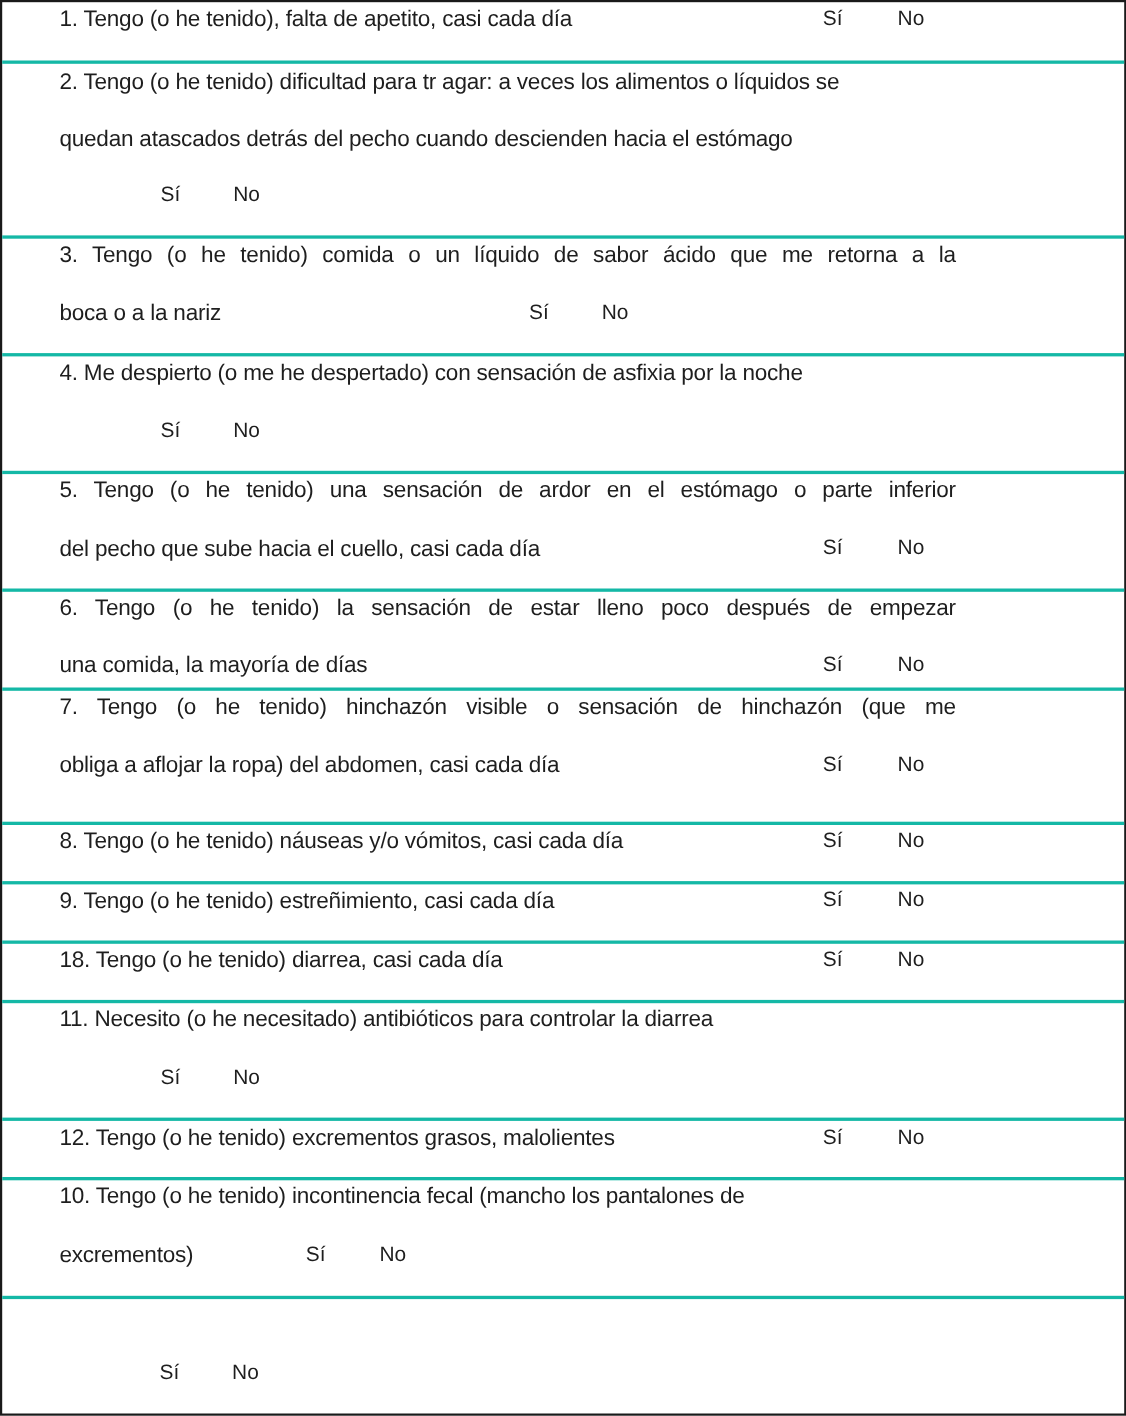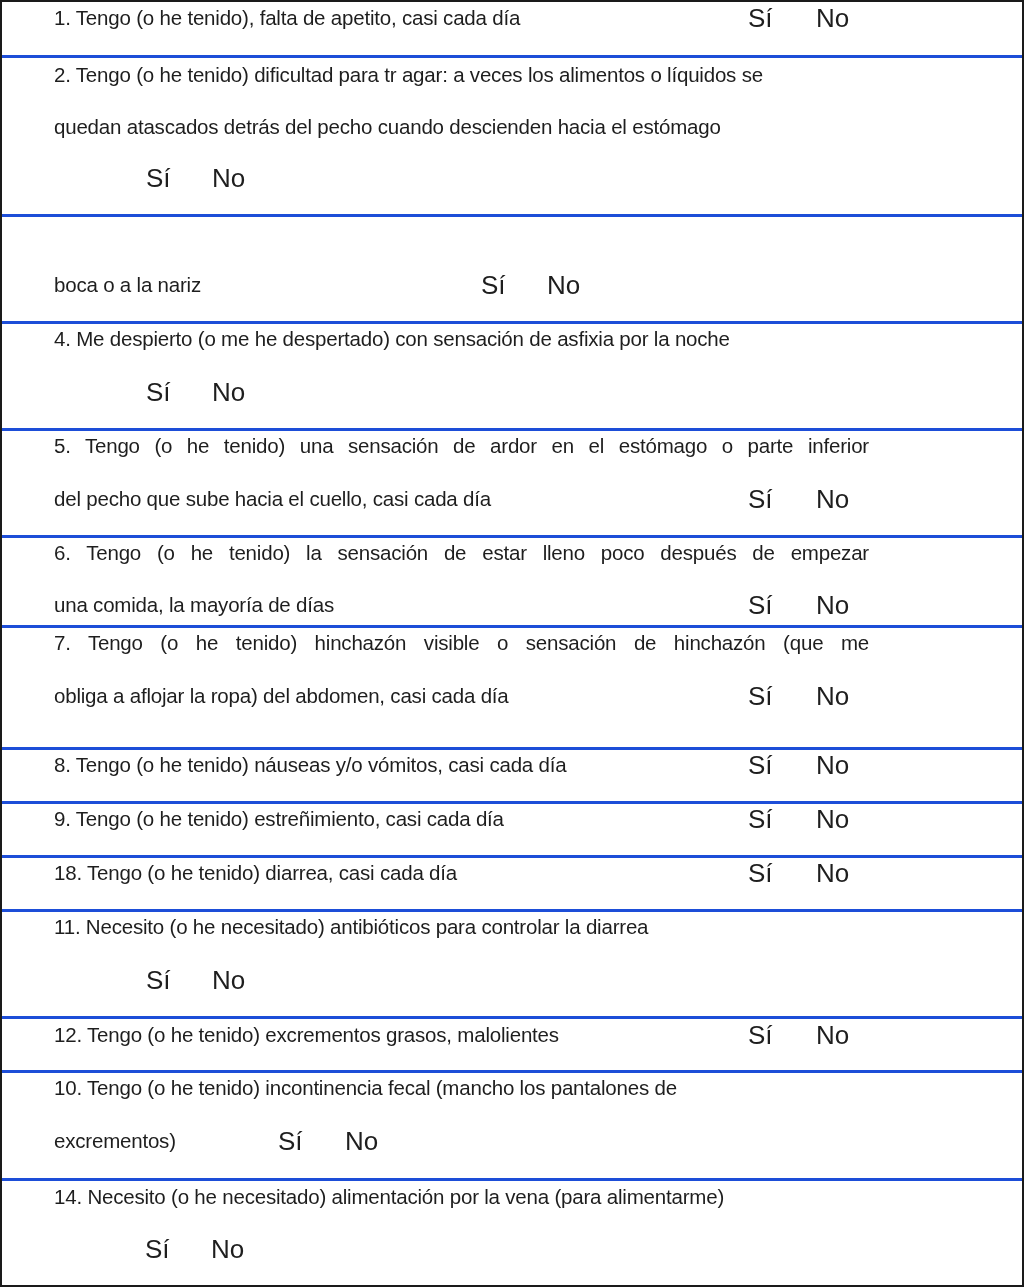--- a/index.html
+++ b/index.html
@@ -1,46 +1,47 @@
 <!DOCTYPE html>
 <html><head>
 <meta charset="utf-8">
 <style>
   html, body { margin:0; padding:0; background:#ffffff; }
   body { width:1024px; height:1287px; position:relative; overflow:hidden;
          font-family:"Liberation Sans", sans-serif; color:#1e1e1e; }
   .table { position:absolute; left:0; top:0; width:1020px; height:1283px;
            border:2px solid #1a1a1a; box-sizing:content-box; }
-  .row { position:absolute; left:0; width:1020px; border-top:3px solid #1d4ed8;
+  .row { position:absolute; left:0; width:1020px; border-top:3px solid #14b8a6;
          box-sizing:border-box; }
   .row.first { border-top:none; }
   .line { position:absolute; left:52px; font-size:20.5px; line-height:24px;
           white-space:nowrap; letter-spacing:-0.2px; }
   .line.just { width:815px; text-align:justify; text-align-last:justify; white-space:normal; }
-  .ans { position:absolute; font-size:26px; line-height:24px; }
+  .ans { position:absolute; font-size:19px; line-height:24px; }
 </style>
 </head>
 <body>
 
 <div class="table">
 
   <div class="row first" style="top:0;height:55px;">
     <div class="line" style="top:4px;">1. Tengo (o he tenido), falta de apetito, casi cada día</div>
     <span class="ans" style="left:746px;top:4px;">Sí</span>
     <span class="ans" style="left:814px;top:4px;">No</span>
   </div>
 
   <div class="row" style="top:53px;height:161px;">
     <div class="line" style="top:5px;">2. Tengo (o he tenido) dificultad para tr agar: a veces los alimentos o líquidos se</div>
     <div class="line" style="top:57px;">quedan atascados detrás del pecho cuando descienden hacia el estómago</div>
     <span class="ans" style="left:144px;top:108px;">Sí</span>
     <span class="ans" style="left:210px;top:108px;">No</span>
   </div>
 
   <div class="row" style="top:212px;height:109px;">
+    <div class="line just" style="top:3px;">3. Tengo (o he tenido) comida o un líquido de sabor ácido que me retorna a la</div>
     <div class="line" style="top:56px;">boca o a la nariz</div>
     <span class="ans" style="left:479px;top:56px;">Sí</span>
     <span class="ans" style="left:545px;top:56px;">No</span>
   </div>
 
   <div class="row" style="top:319px;height:109px;padding-left:21px;">
     <div class="line" style="top:3px;">4. Me despierto (o me he despertado) con sensación de asfixia por la noche</div>
     <span class="ans" style="left:144px;top:56px;">Sí</span>
     <span class="ans" style="left:210px;top:56px;">No</span>
   </div>
@@ -97,18 +98,17 @@
   </div>
 
   <div class="row" style="top:1068px;height:110px;">
     <div class="line" style="top:3px;">10. Tengo (o he tenido) incontinencia fecal (mancho los pantalones de</div>
     <div class="line" style="top:56px;">excrementos)</div>
     <span class="ans" style="left:276px;top:56px;">Sí</span>
     <span class="ans" style="left:343px;top:56px;">No</span>
   </div>
 
   <div class="row" style="top:1176px;height:107px;">
-    <div class="line" style="top:4px;">14. Necesito (o he necesitado) alimentación por la vena (para alimentarme)</div>
     <span class="ans" style="left:143px;top:56px;">Sí</span>
     <span class="ans" style="left:209px;top:56px;">No</span>
   </div>
 
 </div>
 
 </body></html>

